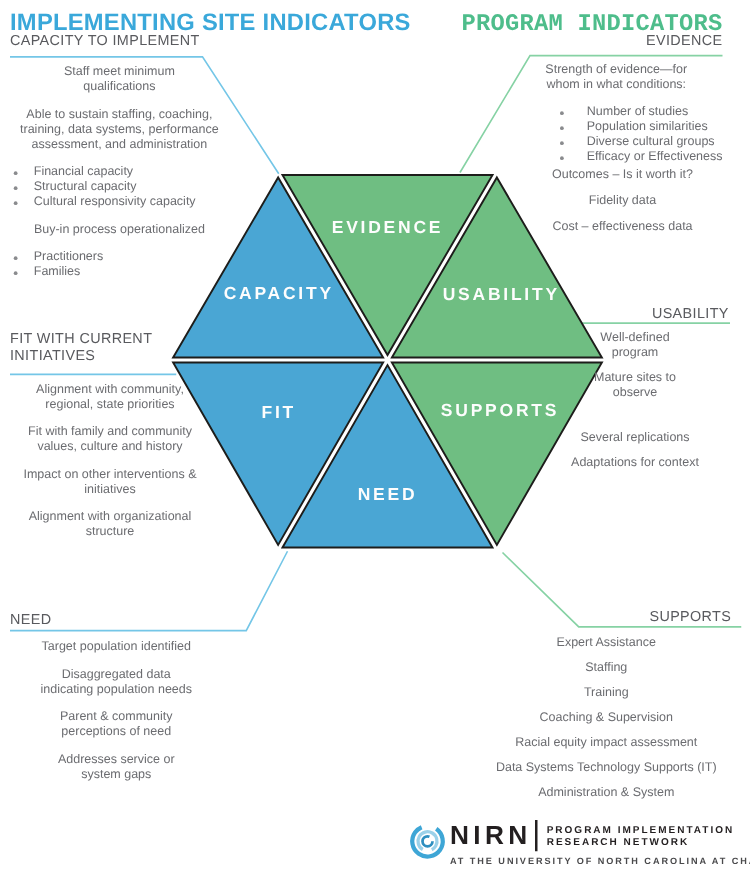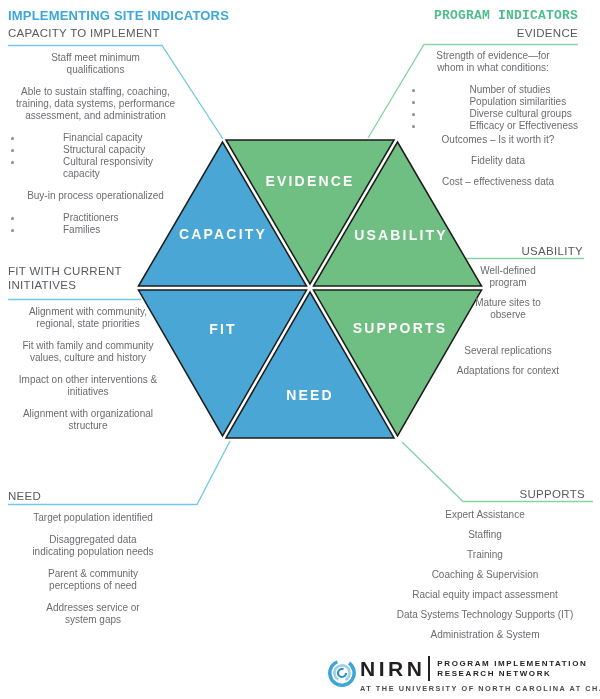--- a/index.html
+++ b/index.html
@@ -8,35 +8,35 @@
 
   .diagram-svg { position:absolute; left:0; top:0; }
   .tri { stroke:#1d1d1b; stroke-width:1.6; }
   .ln { fill:none; stroke-width:1.3; }
   .ln-blue  { stroke:#74c6e7; }
   .ln-green { stroke:#86d2a4; }
 
   .tri-label { position:absolute; transform:translate(-50%,-50%); color:#fdfdfd;
                font-size:14px; font-weight:600; letter-spacing:2.2px; white-space:nowrap; }
 
-  .col-title { position:absolute; font-size:13px; font-weight:800;
+  .col-title { position:absolute; font-size:19px; font-weight:800;
                letter-spacing:0.2px; white-space:nowrap; }
   .title-blue  { color:#3aa8da; left:8px; top:8px; }
   .title-green { color:#4ebd8b; right:22px; top:8px;font-family:Liberation Mono, monospace; }
 
   .sec { position:absolute; }
   .sec-header { font-size:11.5px; color:#595a5e; line-height:14px; letter-spacing:0.3px; }
   .sec-header .line { display:block; }
   .sec-body { font-size:10px; color:#6b6c70; line-height:12px; }
   .para { margin:0 0 10px 0;text-align:center; }
   .para:last-child { margin-bottom:0; }
   .line { display:block; }
 
   .blist { margin:0 0 10px 0; }
-  .b-item { display:flex; align-items:flex-start;gap:36px; }
+  .b-item { display:flex; align-items:flex-start; }
   .dot { width:3px; height:3px; border-radius:50%; background:#8a8b8e;
          margin:5px 13px 0 3px; flex:none; }
   .right-sec { text-align:right; }
   .right-sec .blist { display:inline-block; text-align:left; }
   .blist-right .dot { margin-right:18px; }
 
   
   .logo { position:absolute; left:327px; top:656px; display:flex; align-items:flex-start; }
   .spiral { flex:none; margin-top:2px; }
   .logo-main { margin-left:3px; }

